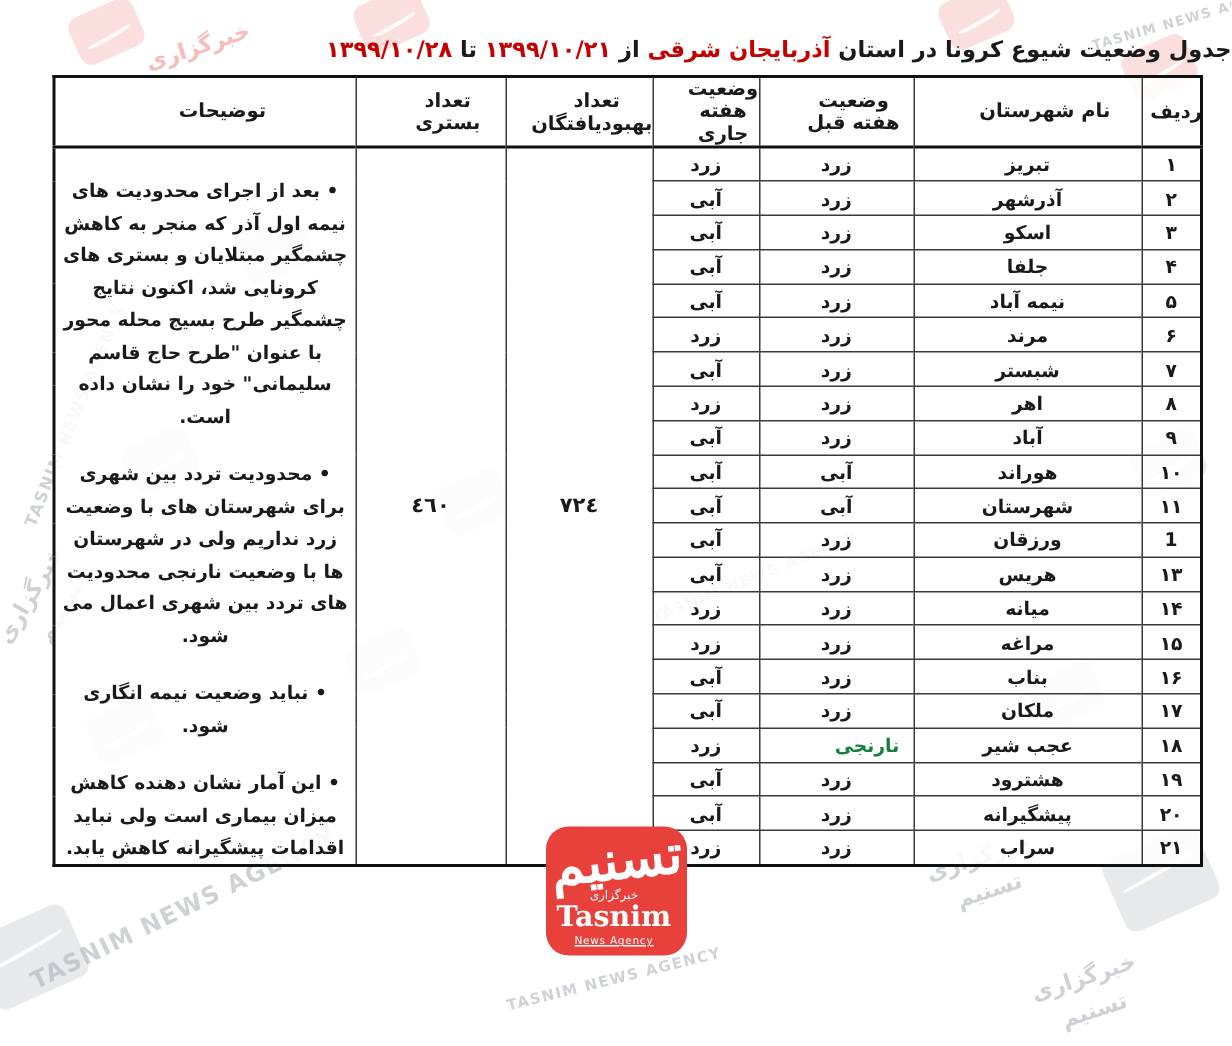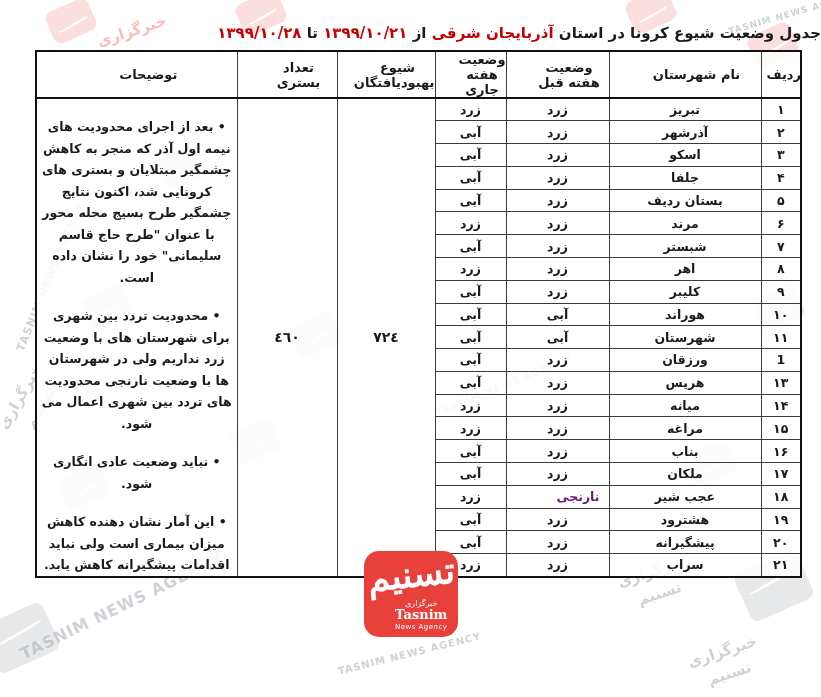--- a/index.html
+++ b/index.html
@@ -70,22 +70,22 @@
     position:relative; display:inline-block; width:94px; height:86px;
     background:var(--logo-red, #e8413c); border-radius:15px;
   }
   .logo-calli {
     position:absolute; top:2px; left:0; right:0; text-align:center;
     color:#fff; font-size:36px; font-weight:bold; transform:rotate(-6deg);
     font-family:"DejaVu Serif", serif;
   }
   .logo-sub { position:absolute; bottom:6px; right:10px; color:#fff; text-align:center; line-height:1.15; }
   .logo-sub .kh { font-size:8px; display:block; }
-  .logo-sub .en { font-size:13px; font-weight:bold; display:block; font-family:"DejaVu Serif", serif;text-align:center; }
-  .logo-sub .na { font-size:7px; display:block; letter-spacing:.5px; }
+  .logo-sub .en { font-size:19px; font-weight:bold; display:block; font-family:"DejaVu Serif", serif;text-align:center; }
+  .logo-sub .na { font-size:7px; display:block; letter-spacing:.5px;text-decoration:underline; }
   .footer-text {
     margin-top:16px; direction:rtl; font-size:23px; font-weight:bold; color:#2e2e2e;
   }
 </style>
 </head>
 <body>
 
 <div class="page">
 
   <div class="wm">
@@ -147,37 +147,37 @@
           <col style="width:98px">
           <col style="width:100px">
           <col style="width:201px">
       </colgroup>
       <thead>
         <tr>
           <th>ردیف</th>
           <th>نام شهرستان</th>
           <th>وضعیت هفته قبل</th>
           <th>وضعیت هفته جاری</th>
-          <th>شیوع بهبودیافتگان</th>
+          <th>تعداد بهبودیافتگان</th>
           <th>تعداد بستری</th>
           <th>توضیحات</th>
         </tr>
       </thead>
       <tbody>
           <tr>
             <td>۱</td>
             <td>تبریز</td>
             <td>زرد</td>
             <td>زرد</td>
             <td rowspan="21" class="merged-num">٧٢٤</td>
             <td rowspan="21" class="merged-num">٤٦٠</td>
             <td rowspan="21" class="notes-cell">
               <p>• بعد از اجرای محدودیت های نیمه اول آذر که منجر به کاهش چشمگیر مبتلایان و بستری های کرونایی شد، اکنون نتایج چشمگیر طرح بسیج محله محور با عنوان "طرح حاج قاسم سلیمانی" خود را نشان داده است.</p>
               <p>• محدودیت تردد بین شهری برای شهرستان های با وضعیت زرد نداریم ولی در شهرستان ها با وضعیت نارنجی محدودیت های تردد بین شهری اعمال می شود.</p>
-              <p>• نباید وضعیت عادی انگاری شود.</p>
+              <p>• نباید وضعیت نیمه انگاری شود.</p>
               <p>• این آمار نشان دهنده کاهش میزان بیماری است ولی نباید اقدامات پیشگیرانه کاهش یابد.</p>
             </td>
           </tr>
           <tr>
             <td>۲</td>
             <td>آذرشهر</td>
             <td>زرد</td>
             <td>آبی</td>
           </tr>
           <tr>
@@ -187,21 +187,21 @@
             <td>آبی</td>
           </tr>
           <tr>
             <td>۴</td>
             <td>جلفا</td>
             <td>زرد</td>
             <td>آبی</td>
           </tr>
           <tr>
             <td>۵</td>
-            <td>بستان ردیف</td>
+            <td>نیمه آباد</td>
             <td>زرد</td>
             <td>آبی</td>
           </tr>
           <tr>
             <td>۶</td>
             <td>مرند</td>
             <td>زرد</td>
             <td>زرد</td>
           </tr>
           <tr>
@@ -211,21 +211,21 @@
             <td>آبی</td>
           </tr>
           <tr>
             <td>۸</td>
             <td>اهر</td>
             <td>زرد</td>
             <td>زرد</td>
           </tr>
           <tr>
             <td>۹</td>
-            <td>کلیبر</td>
+            <td>آباد</td>
             <td>زرد</td>
             <td>آبی</td>
           </tr>
           <tr>
             <td>۱۰</td>
             <td>هوراند</td>
             <td>آبی</td>
             <td>آبی</td>
           </tr>
           <tr>
@@ -266,21 +266,21 @@
           </tr>
           <tr>
             <td>۱۷</td>
             <td>ملکان</td>
             <td>زرد</td>
             <td>آبی</td>
           </tr>
           <tr>
             <td>۱۸</td>
             <td>عجب شیر</td>
-            <td style="color: #701a75; padding-left: 44px;">نارنجی</td>
+            <td style="color: #15803d; padding-left: 44px;">نارنجی</td>
             <td>زرد</td>
           </tr>
           <tr>
             <td>۱۹</td>
             <td>هشترود</td>
             <td>زرد</td>
             <td>آبی</td>
           </tr>
           <tr>
             <td>۲۰</td>

